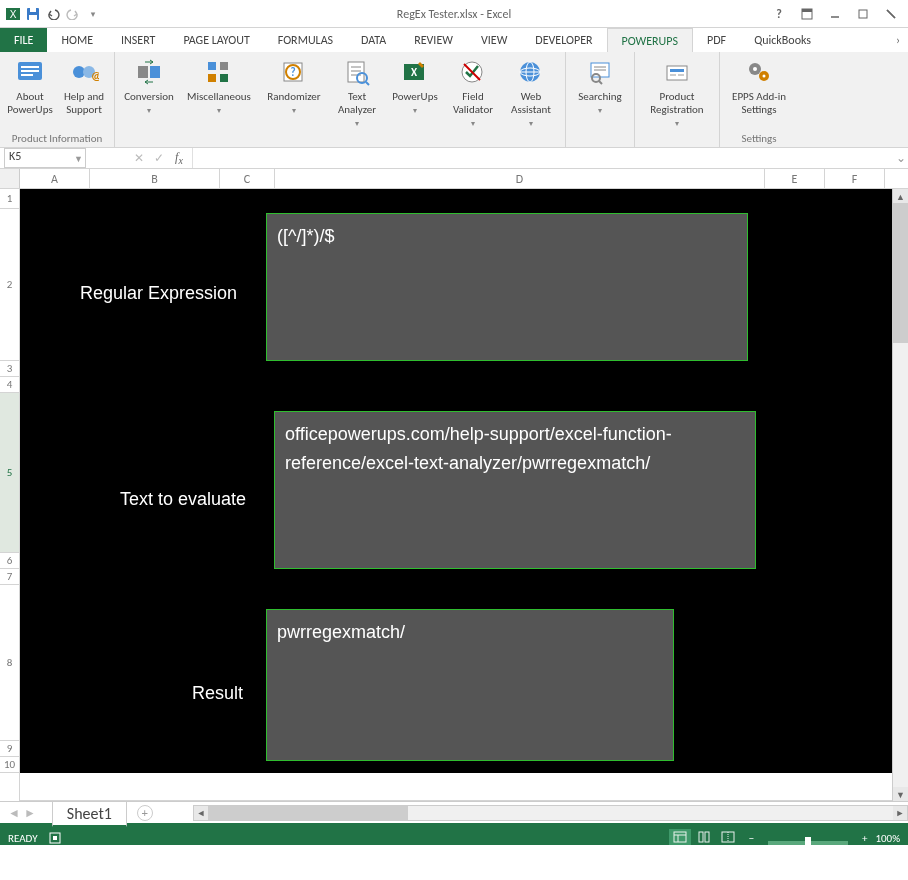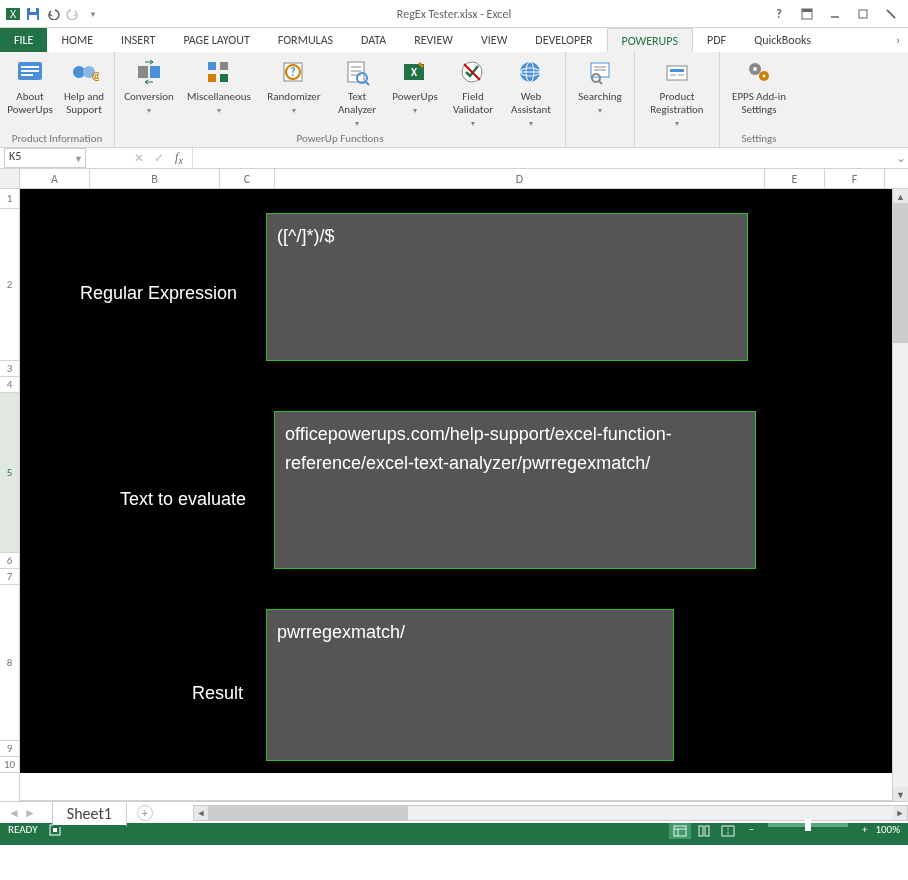--- a/index.html
+++ b/index.html
@@ -64,21 +64,21 @@
 
 .sheettabs{height:22px;border-top:1px solid #ccc;display:flex;align-items:center;background:#fff}
 .tabnav{display:flex;align-items:center;gap:4px;padding:0 8px;color:#bbb}
 .stab{border:1px solid #ccc;border-bottom:none;padding:2px 14px;margin-left:8px;font-size:16px;background:#fff;position:relative;top:1px;border-bottom:2px solid #217346}
 .addsheet{margin-left:10px;color:#999;border:1px solid #ccc;border-radius:50%;width:16px;height:16px;display:flex;align-items:center;justify-content:center;font-size:12px}
 .hscroll{flex:1;margin-left:40px;height:16px;background:#f0f0f0;border:1px solid #ccc;position:relative}
 .hthumb{position:absolute;left:14px;top:0;bottom:0;width:200px;background:#cdcdcd}
 .harrow{position:absolute;top:0;bottom:0;width:14px;background:#e8e8e8;display:flex;align-items:center;justify-content:center;color:#666;font-size:9px}
 
 
-.status{height:22px;background:#217346;color:#fff;display:flex;align-items:flex-start;padding:0 8px;font-size:11px}
+.status{height:22px;background:#217346;color:#fff;display:flex;align-items:flex-end;padding:0 8px;font-size:11px}
 .status .spacer{flex:1}
 .status .vbtn{width:22px;height:16px;display:flex;align-items:center;justify-content:center;margin:0 1px;opacity:.9}
 .status .vbtn.active{background:#439e6f}
 .zoom-slider{width:80px;height:4px;background:#5aa87c;margin:0 6px;position:relative}
 .zoom-slider .zh{position:absolute;left:50%;top:-4px;width:6px;height:12px;background:#fff;transform:translateX(-50%)}
 .vscroll{position:absolute;right:0;top:189px;width:16px;height:612px;background:#f0f0f0;border-left:1px solid #ccc}
 .vthumb{position:absolute;left:0;right:0;top:14px;height:140px;background:#cdcdcd}
 .varrow{position:absolute;left:0;right:0;height:14px;background:#e8e8e8;display:flex;align-items:center;justify-content:center;color:#666;font-size:9px}
 
 svg{display:block}
@@ -257,21 +257,20 @@
             <svg width="30" height="28">
               <circle cx="14" cy="14" r="10" fill="#4a90d9"></circle>
               <ellipse cx="14" cy="14" rx="10" ry="4" fill="none" stroke="#fff"></ellipse>
               <ellipse cx="14" cy="14" rx="4" ry="10" fill="none" stroke="#fff"></ellipse>
               <line x1="4" y1="14" x2="24" y2="14" stroke="#fff"></line>
             </svg>
           </div>
         <div class="rlbl"><span>Web Assistant</span><div class="dd">▾</div></div>
       </div>
     </div>
-    <div class="rgrp-title">PowerUp Functions</div>
   </div>
 
   <div class="rgrp">
     <div class="rgrp-items">
       <div class="rbtn">
         <div class="ric">
             <svg width="30" height="28">
               <rect x="6" y="5" width="18" height="14" fill="#fff" stroke="#4a90d9"></rect>
               <line x1="9" y1="9" x2="21" y2="9" stroke="#888"></line>
               <line x1="9" y1="12" x2="21" y2="12" stroke="#888"></line>

